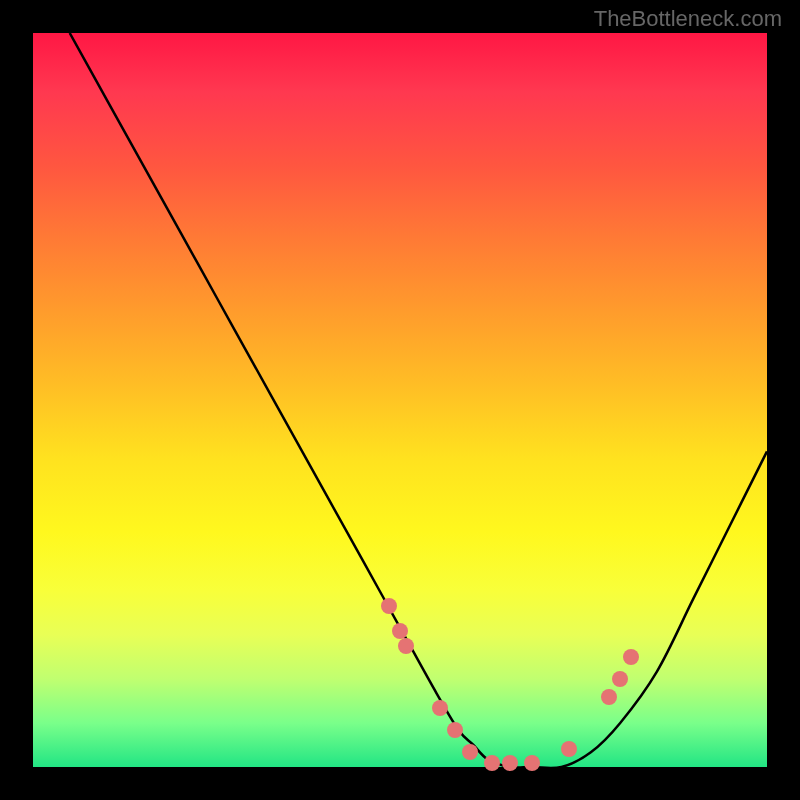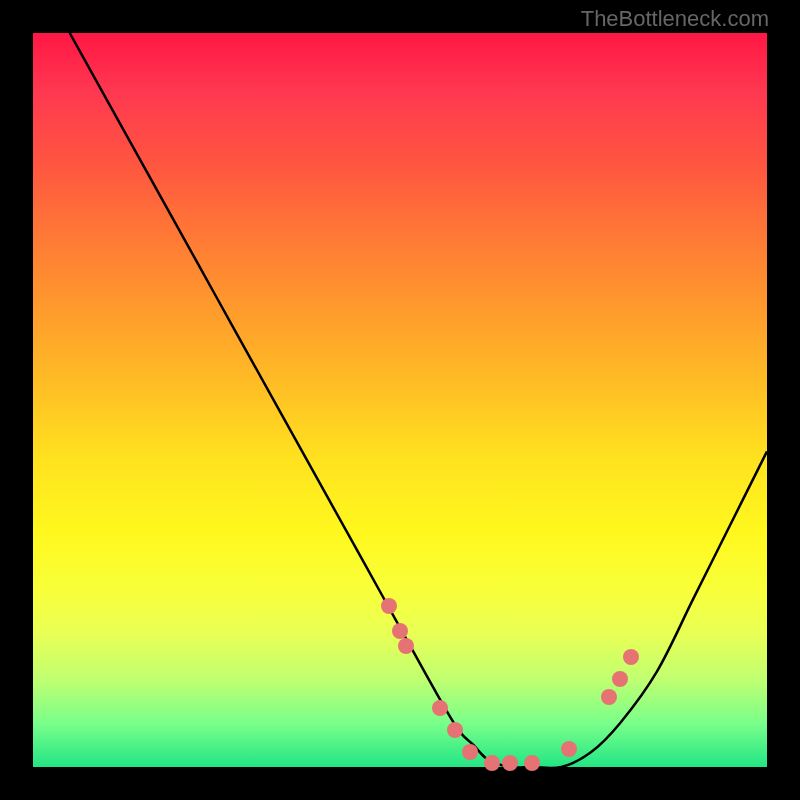--- a/index.html
+++ b/index.html
@@ -6,21 +6,21 @@
   body {
     width: 800px;
     height: 800px;
     background: #000;
     position: relative;
     overflow: hidden;
   }
   .watermark {
     position: absolute;
     top: 6px;
-    right: 31px;
+    right: 18px;
     color: #666;
     font-family: Arial, sans-serif;
     font-size: 22px;
     font-weight: 500;
     z-index: 10;
   }
   .plot-area {
     position: absolute;
     left: 33px;
     top: 33px;

